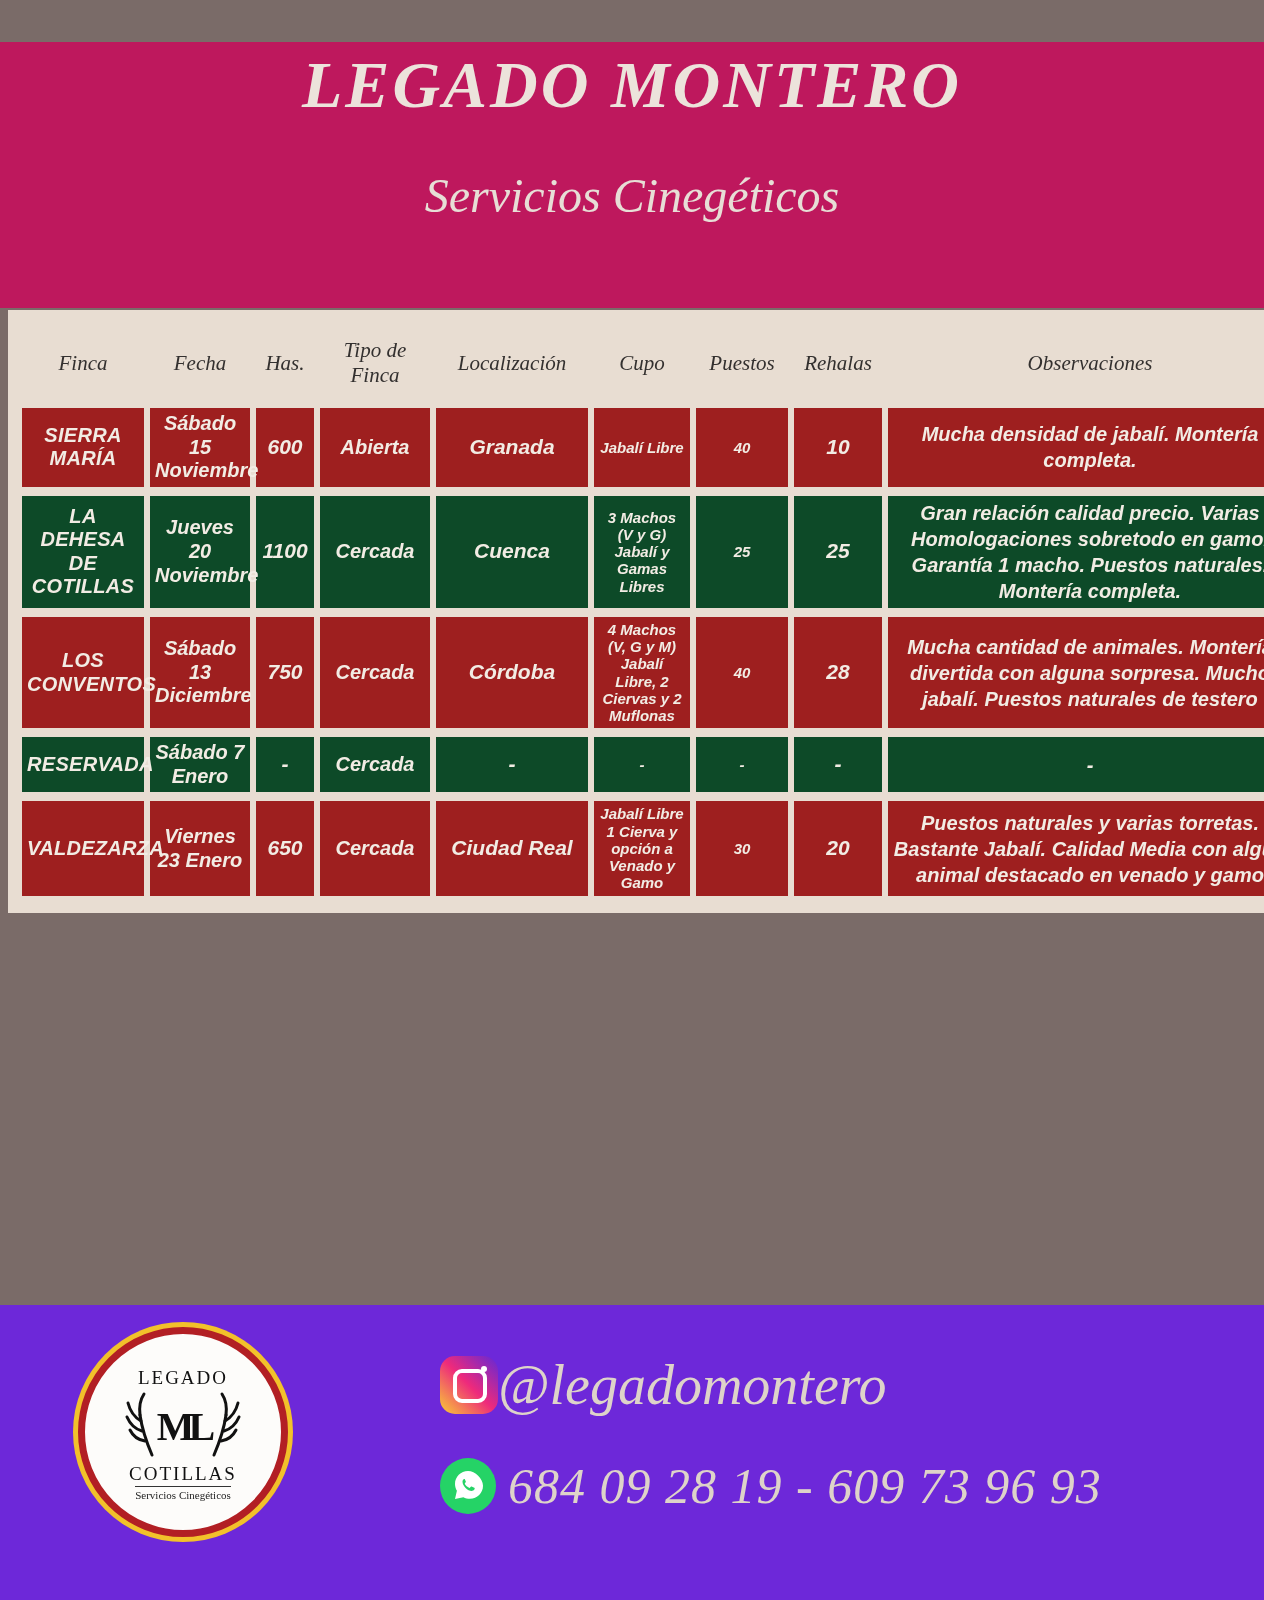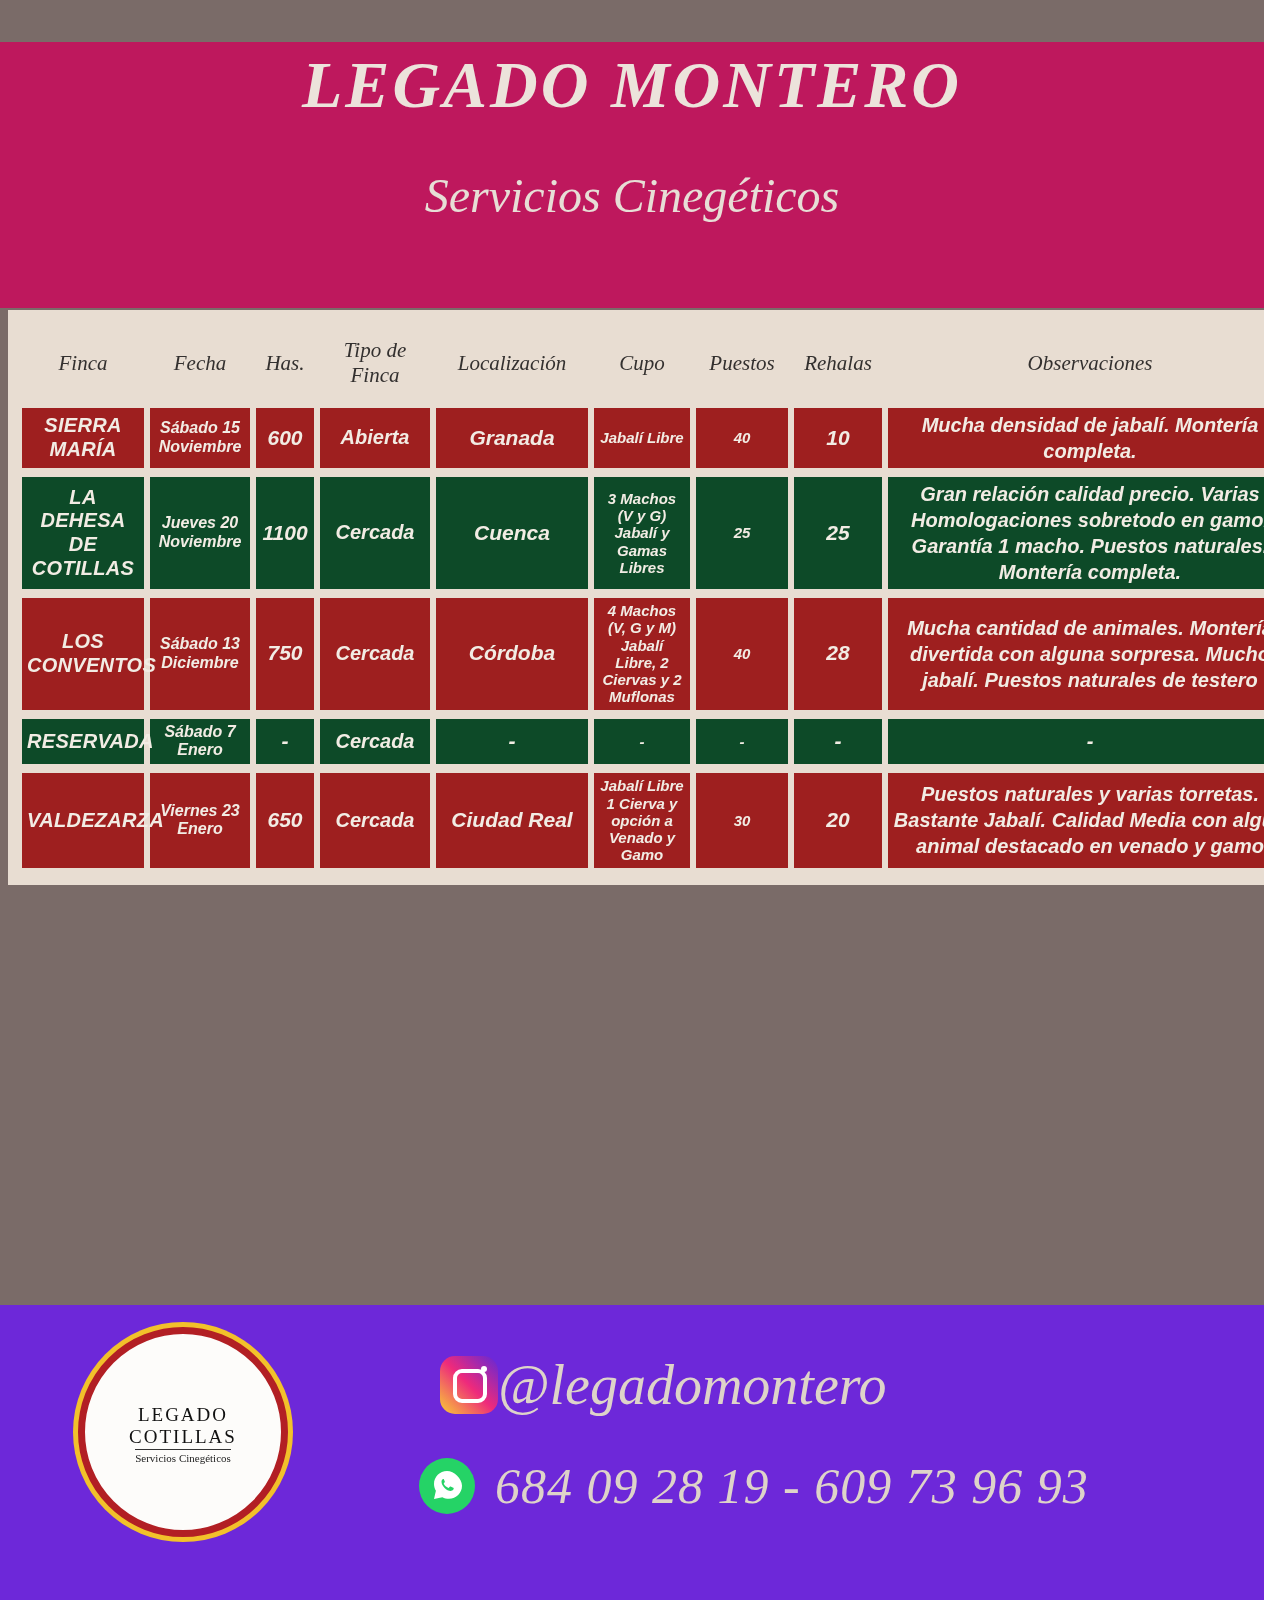--- a/index.html
+++ b/index.html
@@ -95,21 +95,21 @@
     font-family: "Liberation Sans", sans-serif;
     font-style: italic;
     font-weight: bold;
     font-size: 19px;
     line-height: 1.18;
   }
   tr.row-red td { background: #9e1f1f; }
   tr.row-green td { background: #0d4a28; }
 
   td.c-finca   { font-size: 20px; letter-spacing: .3px; }
-  td.c-fecha   { font-size: 16px; }
+  td.c-fecha   { font-size: 20px; }
   td.c-has     { font-size: 21px; }
   td.c-tipo    { font-size: 20px; }
   td.c-local   { font-size: 21px; }
   td.c-cupo    { font-size: 15px; line-height: 1.15; margin-left: 32px; }
   td.c-puestos { font-size: 15px; }
   td.c-rehalas { font-size: 21px; }
   td.c-obs     { font-size: 20px; line-height: 1.3; }
 
   
   col.w-finca   { width: 122px; }
@@ -220,25 +220,25 @@
     background: #fff;
   }
   .ig-handle {
     font-family: "Liberation Serif", serif;
     font-style: italic;
     font-size: 56px;
     color: #ded3c9;
   }
   .wa-row {
     position: absolute;
-    left: 419px;
+    left: 440px;
     top: 152px;
     display: flex;
     align-items: center;
-    gap: 20px;
+    gap: 12px;
   }
   .wa-icon {
     width: 56px; height: 56px;
     border-radius: 50%;
     background: #25d366;
     position: relative;
   }
   .wa-icon svg { position: absolute; left: 12px; top: 11px; }
   .wa-number {
     font-family: "Liberation Serif", serif;
@@ -340,20 +340,41 @@
         <td class="c-obs">Puestos naturales y varias torretas. Bastante Jabalí. Calidad Media con algún animal destacado en venado y gamo</td>
       </tr>
     </tbody>
   </table>
 </div>
 
 <div class="footer">
 
   <div class="logo">
     <div class="logo-top">LEGADO</div>
+    <div class="logo-mid">
+      <svg class="antler-l" viewBox="0 0 40 66">
+        <g fill="none" stroke="#111" stroke-width="3" stroke-linecap="round">
+          <path d="M32 64 C26 50 22 38 20 24"></path>
+          <path d="M21 30 C14 26 10 20 8 12"></path>
+          <path d="M22 40 C15 38 10 33 7 26"></path>
+          <path d="M25 50 C18 49 13 45 10 39"></path>
+          <path d="M20 24 C19 16 20 9 24 3"></path>
+        </g>
+      </svg>
+      <svg class="antler-r" viewBox="0 0 40 66">
+        <g fill="none" stroke="#111" stroke-width="3" stroke-linecap="round">
+          <path d="M8 64 C14 50 18 38 20 24"></path>
+          <path d="M19 30 C26 26 30 20 32 12"></path>
+          <path d="M18 40 C25 38 30 33 33 26"></path>
+          <path d="M15 50 C22 49 27 45 30 39"></path>
+          <path d="M20 24 C21 16 20 9 16 3"></path>
+        </g>
+      </svg>
+      <div class="logo-mono">ML</div>
+    </div>
     <div class="logo-bottom">COTILLAS</div>
     <div class="logo-tag">Servicios Cinegéticos</div>
   </div>
 
   <div class="ig-row">
     <div class="ig-icon"></div>
     <div class="ig-handle">@legadomontero</div>
   </div>
 
   <div class="wa-row">

